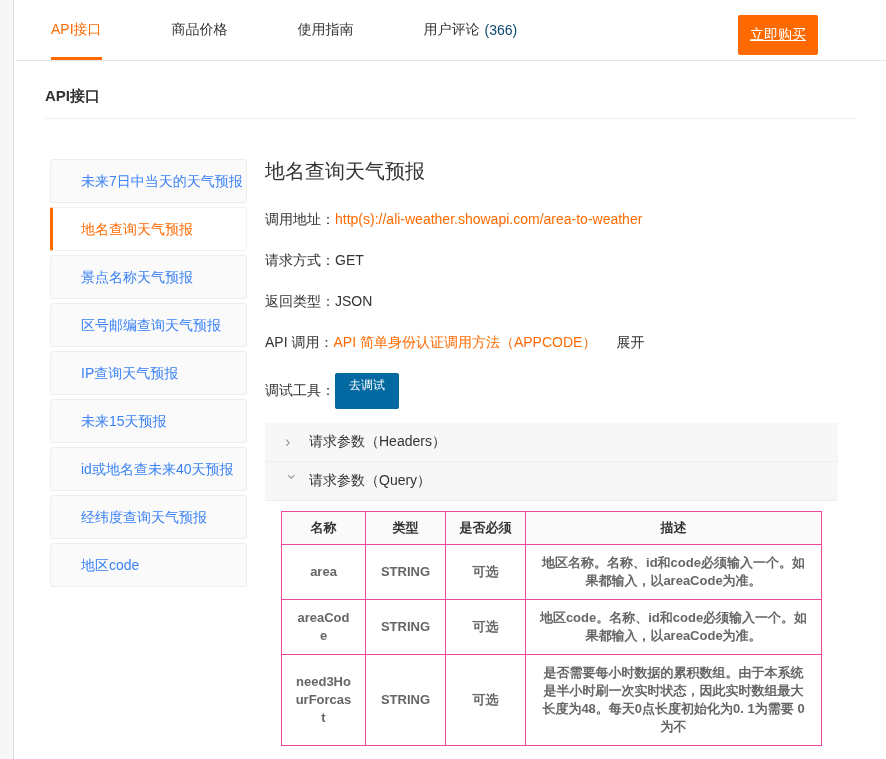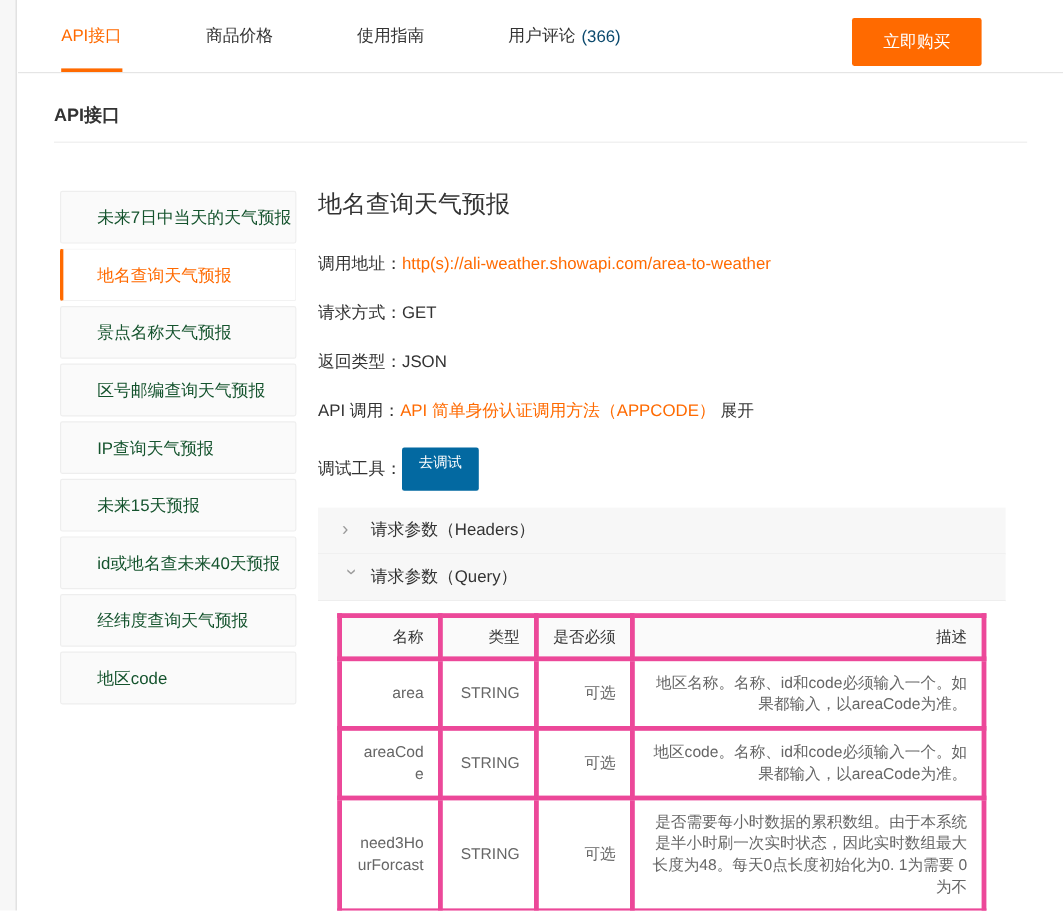--- a/index.html
+++ b/index.html
@@ -10,61 +10,61 @@
     background:#f7f7f7; border-right:1px solid #ddd; }
   .wrap { position:absolute; left:15px; top:0; width:871px; }
 
   
   .nav { position:relative; height:61px; border-bottom:1px solid #e5e5e5;
     display:flex; align-items:stretch; padding-left:36px; }
   .tab { display:flex; align-items:center; font-size:14px; color:#333; cursor:pointer;
     margin-right:70px; border-bottom:3px solid transparent; padding-top:3px; white-space:nowrap; }
   .tab.active { color:#FF6A00; border-bottom-color:#FF6A00; }
   .tab-count { color:#0c4a6e; margin-left:5px; }
-  .buy-btn { position:absolute; right:68px; top:15px; width:108px; height:40px;
+  .buy-btn { position:absolute; right:68px; top:15px; width:80px; height:40px;
     background:#FF6A00; color:#fff; font-size:14px; border:none; border-radius:2px;
-    display:flex; align-items:center; justify-content:center; cursor:pointer; }
+    display:flex; align-items:center; justify-content:center; cursor:pointer;text-decoration:underline; }
 
   
   .section-head { margin:26px 30px 0 30px; padding-bottom:12px; border-bottom:1px solid #eee;
     font-size:15px; font-weight:bold; color:#333; }
 
   
   .columns { display:flex; margin:40px 48px 0 35px; align-items:flex-start; }
   .sidebar { width:197px; flex:none; }
   .side-item { height:44px; line-height:42px; background:#fafafa; border:1px solid #eee;
-    border-radius:2px; margin-bottom:4px; padding-left:30px; font-size:14px; color:#14532d;
+    border-radius:2px; margin-bottom:4px; padding-left:30px; font-size:14px; color:#3b82f6;
     cursor:pointer; white-space:nowrap; overflow:hidden; }
   .side-item.active { background:#fff; border:1px solid #f2f2f2; border-left:3px solid #FF6A00;
     padding-left:28px; color:#FF6A00; }
 
   .main { flex:1; margin-left:18px; min-width:0; }
   .api-title { font-size:20px; font-weight:400; color:#333; line-height:24px; margin-bottom:26px; }
   .info-line { font-size:14px; line-height:20px; margin-bottom:21px; color:#333; }
   .info-line.btn-line { margin-bottom:14px; }
   .info-link { color:#FF6A00; text-decoration:none; cursor:pointer; }
-  .info-suffix { color:#333; margin-left:4px; cursor:pointer; }
+  .info-suffix { color:#333; margin-left:20px; cursor:pointer; }
   .debug-btn { display:inline-block; background:#0369a1; color:#fff; font-size:12px;
     line-height:24px; height:36px; padding:0 14px; border-radius:2px; cursor:pointer;
     vertical-align:middle; }
 
   
   .accordion { margin-top:14px; }
   .acc-header { height:39px; background:#f7f7f7; border-bottom:1px solid #eee;
     display:flex; align-items:center; padding-left:20px; cursor:pointer; }
   .chev { color:#999; font-size:16px; width:14px; display:inline-block;
     transform-origin:center; line-height:1; }
   .chev.down { transform:rotate(90deg); }
   .acc-label { font-size:14px; color:#333; margin-left:10px; }
   .acc-body { background:#fff; padding:10px 16px 16px 16px; }
 
   
   table.params { width:100%; border-collapse:collapse; table-layout:fixed; }
-  .params th, .params td { border:4px solid #ec4899; text-align:right; vertical-align:middle;
-    font-size:13px; font-weight:400; }
+  .params th, .params td { border:1px solid #ec4899; text-align:center; vertical-align:middle;
+    font-size:13px; font-weight:700; }
   .params th { background:#fafafa; color:#333; padding:7px 12px; line-height:18px; }
   .params td { color:#666; padding:9px 12px; line-height:18px; }
   .params td.cell-name { word-break:break-all; }
 </style>
 </head>
 <body>
 
 <div class="page">
   <div class="left-gutter"></div>
   <div class="wrap">

